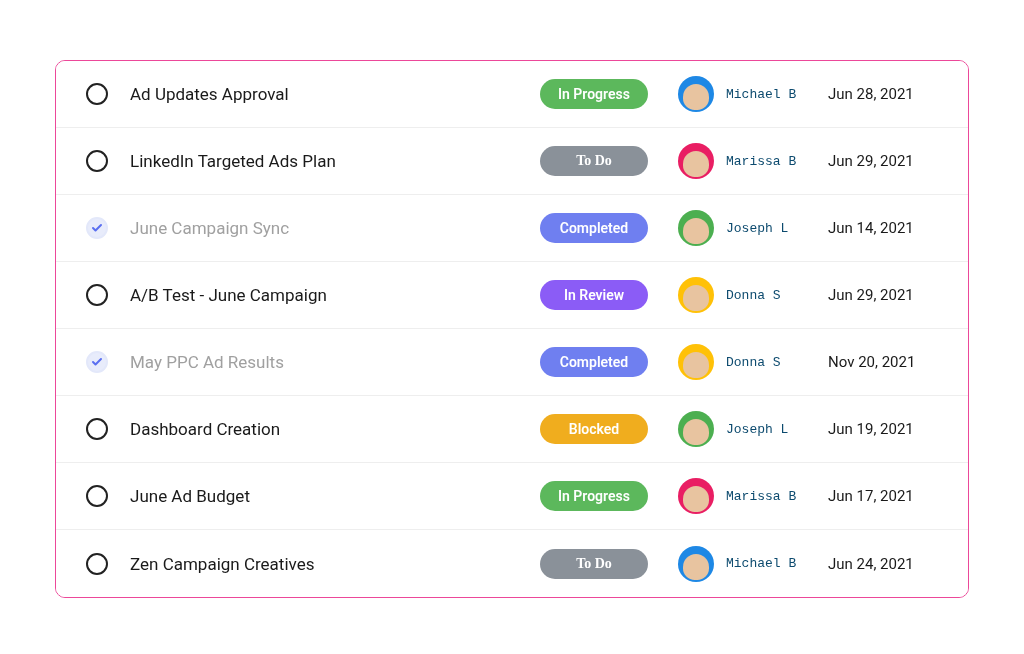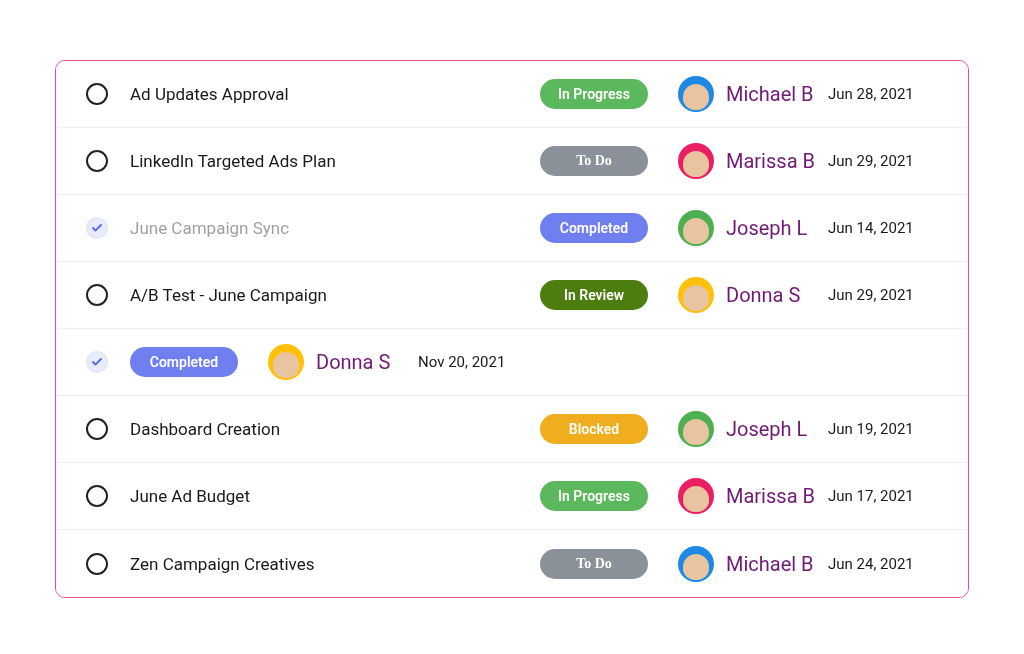--- a/index.html
+++ b/index.html
@@ -66,21 +66,21 @@
       color: #fff;
       font-weight: 600;
       font-size: 14px;
       text-align: center;
       margin-right: 30px;
       flex-shrink: 0;
     }
     .status-in-progress { background: #5cb85c; }
     .status-to-do { background: #8a9199; font-family: Liberation Serif, serif; }
     .status-completed { background: #6f7ff0; }
-    .status-in-review { background: #4d7c0f; }
+    .status-in-review { background: #8b5cf6; }
     .status-blocked { background: #f0ad1e; }
     
     .assignee {
       display: flex;
       align-items: center;
       width: 150px;
       flex-shrink: 0;
     }
     .avatar {
       width: 36px;
@@ -99,22 +99,23 @@
       border-radius: 50% 50% 45% 45%;
       background: #e8c4a0;
       position: relative;
       top: 3px;
     }
     .avatar-michael { background: #1e88e5; }
     .avatar-marissa { background: #e91e63; }
     .avatar-joseph { background: #4caf50; }
     .avatar-donna { background: #ffc107; }
     .assignee-name {
-      font-size: 20px;
-      color: #701a75;
+      font-size: 13px;
+      color: #0c4a6e;
+      font-family: Liberation Mono, monospace;
     }
     .date {
       font-size: 15px;
       color: #1a1a1a;
       text-align: left;
       width: 110px;
       flex-shrink: 0;
     }
   </style>
 </head>
@@ -172,20 +173,21 @@
         <div class="assignee-name">Donna S</div>
       </div>
       <div class="date">Jun 29, 2021</div>
     </div>
     <div class="task-row">
       <div class="checkbox checked">
         <svg class="check-icon" viewBox="0 0 24 24" fill="none" stroke="#5a6ff0" stroke-width="4" stroke-linecap="round" stroke-linejoin="round">
           <polyline points="4 12 9 17 20 6"></polyline>
         </svg>
       </div>
+      <div class="task-title completed">May PPC Ad Results</div>
       <div class="status-badge status-completed">Completed</div>
       <div class="assignee">
         <div class="avatar avatar-donna">
           <div class="avatar-face"></div>
         </div>
         <div class="assignee-name">Donna S</div>
       </div>
       <div class="date">Nov 20, 2021</div>
     </div>
     <div class="task-row">

